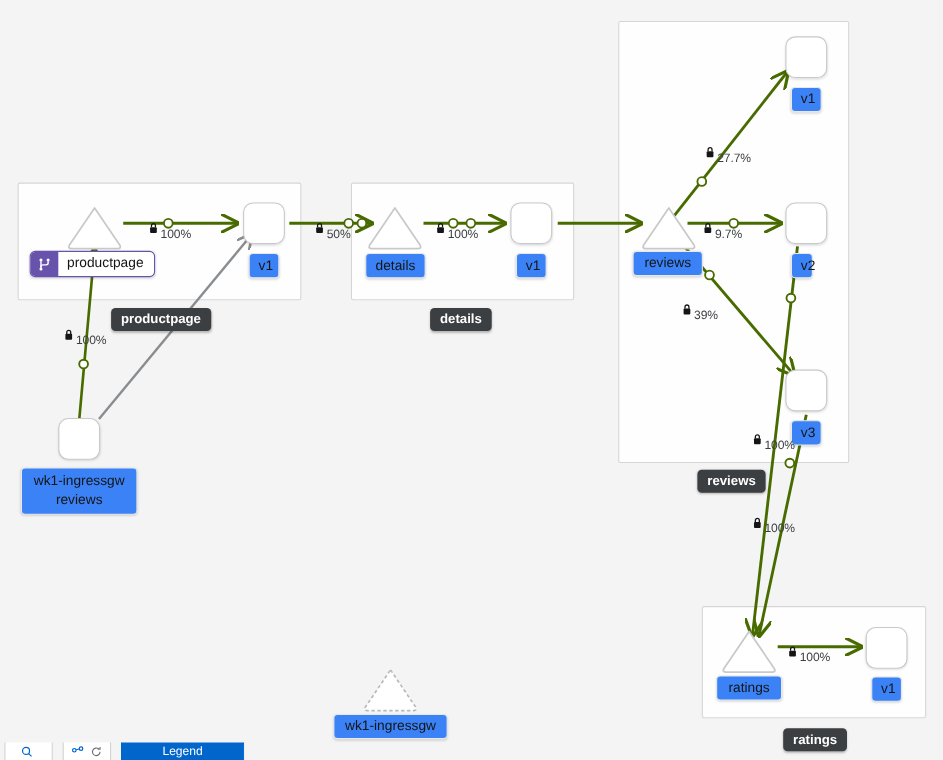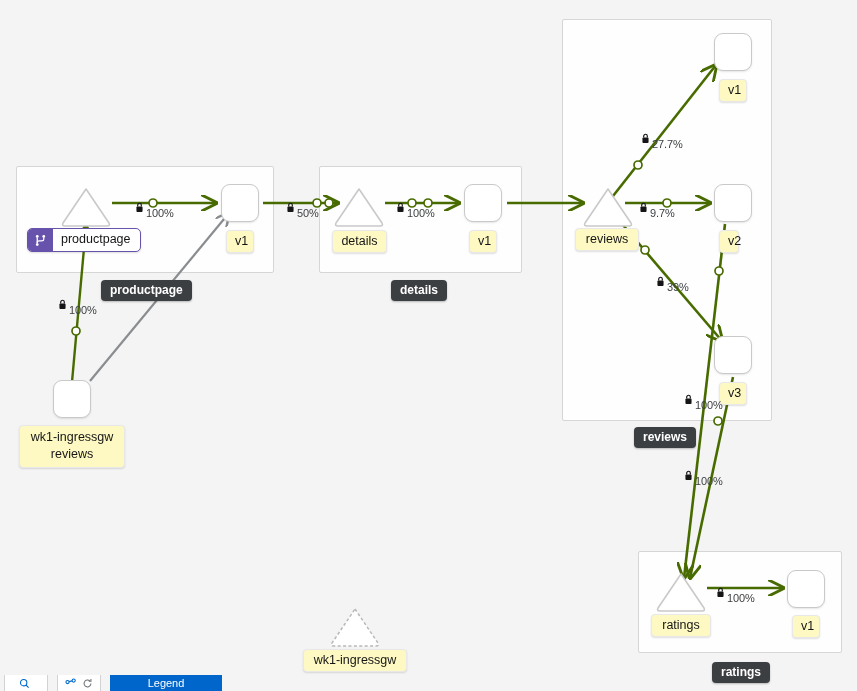--- a/index.html
+++ b/index.html
@@ -43,21 +43,21 @@
 
   
   .svc-node { position: absolute; }
   .svc-tri {
     position: absolute;
     left: 0; top: 0;
     width: 52px; height: 44px;
   }
   .node-label {
     position: absolute;
-    background: #fef9c3;
+    background: #3b82f6;
     border: 1px solid #e8e8e8;
     border-radius: 4px;
     font-size: 12.5px;
     color: #151515;
     padding: 3px 8px 4px 8px;
     white-space: nowrap;
     line-height: 14px;
     text-align: center;
     box-shadow: 0 1px 2px rgba(0,0,0,.13);
   }
@@ -347,21 +347,21 @@
   </div>
 
   <div class="edge-label" style="left:639px; top:196px;">
     <svg class="lock-ico" width="9" height="11" viewBox="0 0 10 12">
       <path d="M3 5 V3.3 a2 2 0 0 1 4 0 V5" fill="none" stroke="#151515" stroke-width="1.3"></path>
       <rect x="1.6" y="4.9" width="6.8" height="6" rx="1" fill="#151515"></rect>
     </svg>
     <span class="pct">9.7%</span>
   </div>
 
-  <div class="edge-label" style="left:656px; top:270px;">
+  <div class="edge-label" style="left:620px; top:270px;">
     <svg class="lock-ico" width="9" height="11" viewBox="0 0 10 12">
       <path d="M3 5 V3.3 a2 2 0 0 1 4 0 V5" fill="none" stroke="#151515" stroke-width="1.3"></path>
       <rect x="1.6" y="4.9" width="6.8" height="6" rx="1" fill="#151515"></rect>
     </svg>
     <span class="pct">39%</span>
   </div>
 
   <div class="edge-label" style="left:684px; top:388px;">
     <svg class="lock-ico" width="9" height="11" viewBox="0 0 10 12">
       <path d="M3 5 V3.3 a2 2 0 0 1 4 0 V5" fill="none" stroke="#151515" stroke-width="1.3"></path>

